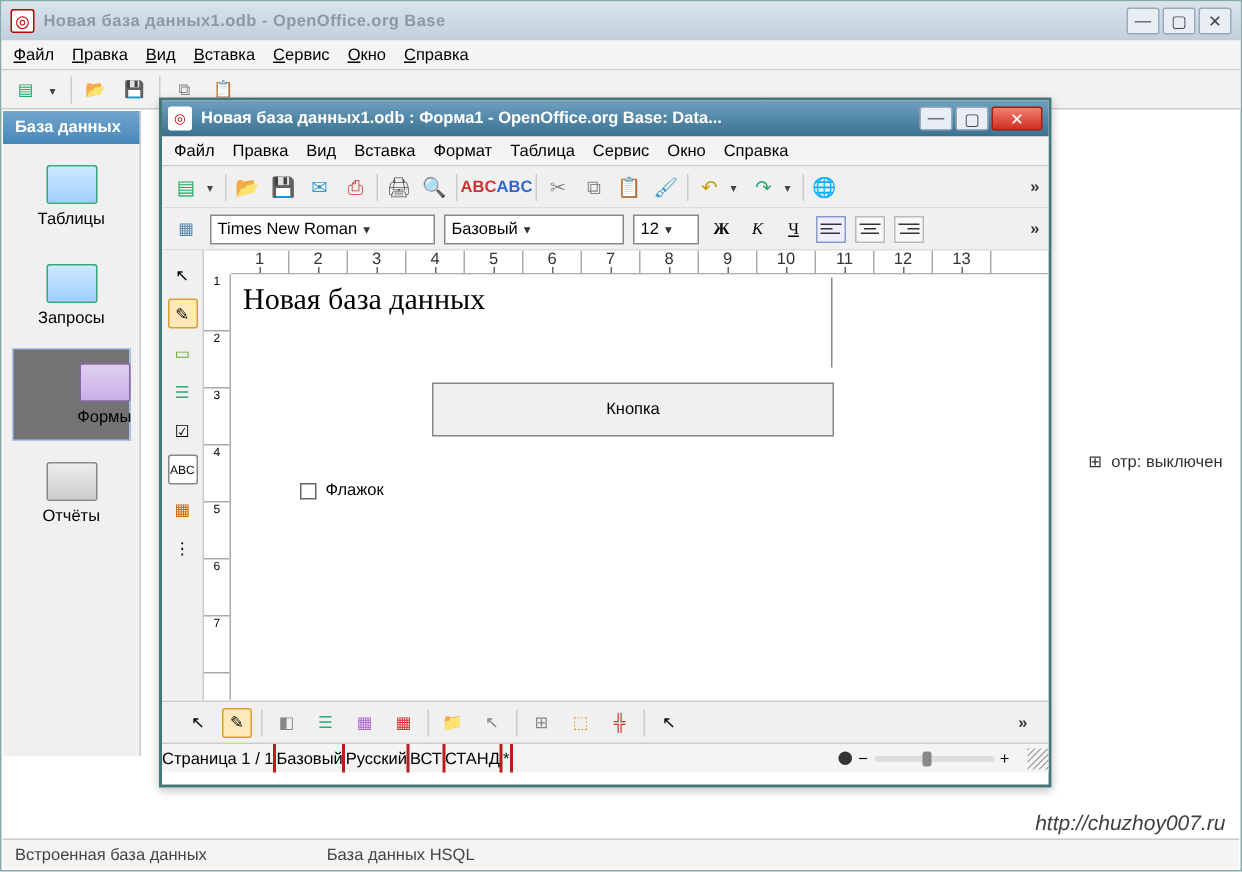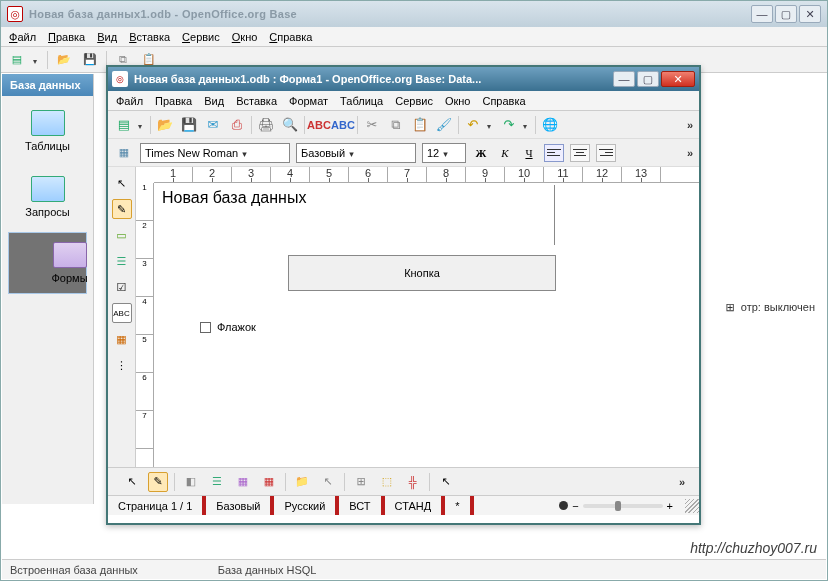--- a/index.html
+++ b/index.html
@@ -60,29 +60,29 @@
 .left-tools { width: 28px; background: #f0f0f0; border-right: 1px solid #ccc; display: flex; flex-direction: column; align-items: center; gap: 6px; padding: 6px 0; }
 .tool { width: 20px; height: 20px; border: 1px solid transparent; display: inline-flex; align-items: center; justify-content: center; border-radius: 2px; }
 .tool.sel { background: #ffe9b8; border-color: #d8a030; }
 .canvas-wrap { flex: 1; position: relative; overflow: hidden; }
 .hruler { position: absolute; top: 0; left: 18px; right: 0; height: 16px; background: #fff; border-bottom: 1px solid #aaa; font-size: 8px; color: #333; display: flex; }
 .vruler { position: absolute; top: 16px; left: 0; width: 18px; bottom: 0; background: #fff; border-right: 1px solid #aaa; }
 .hruler .tick { width: 39px; text-align: center; border-right: 1px solid #aaa; position: relative; }
 .hruler .tick::before { content: ""; position: absolute; left: 50%; bottom: 0; width: 1px; height: 4px; background: #666; }
 .vruler .tick { height: 38px; border-bottom: 1px solid #aaa; font-size: 8px; text-align: center; }
 .canvas { position: absolute; top: 16px; left: 18px; right: 0; bottom: 0; background: #fff; }
-.doc-title { position: absolute; top: 6px; left: 8px; font-family: Liberation Sans, sans-serif; font-size: 16px; }
+.doc-title { position: absolute; top: 6px; left: 8px; font-family: Liberation Serif, serif; font-size: 20px; }
 .guide-v { position: absolute; top: 2px; left: 400px; width: 1px; height: 60px; background: #888; }
 .form-btn { position: absolute; top: 72px; left: 134px; width: 268px; height: 36px; border: 1px solid #888; background: #f0f0f0; display: flex; align-items: center; justify-content: center; font-size: 12px; }
 .form-chk { position: absolute; top: 138px; left: 46px; display: flex; align-items: center; gap: 6px; font-size: 12px; }
 .form-chk .box { width: 11px; height: 11px; border: 1px solid #666; }
 
 .bottom-tb { height: 28px; display: flex; align-items: center; gap: 6px; padding: 0 14px; background: #f0f0f0; border-top: 1px solid #ccc; }
 .inner-status { height: 20px; display: flex; align-items: center; border-top: 1px solid #ccc; background: #f4f4f4; }
-.inner-status .cell { padding: 0 10px; border-right: 4px solid #b91c1c; height: 100%; display: flex; align-items: center; }
+.inner-status .cell { padding: 0 0; border-right: 2px solid #b91c1c; height: 100%; display: flex; align-items: center; }
 .inner-status .zoom { margin-left: auto; display: flex; align-items: center; gap: 4px; padding: 0 8px; }
 .zoom .dot { width: 9px; height: 9px; border-radius: 50%; background: #333; }
 .zoom .slider { width: 80px; height: 4px; background: #ddd; border-radius: 2px; position: relative; }
 .zoom .slider::after { content: ""; position: absolute; left: 40%; top: -3px; width: 6px; height: 10px; background: #888; border-radius: 2px; }
 .grip { width: 14px; height: 14px; background: repeating-linear-gradient(135deg,#aaa,#aaa 1px,transparent 1px,transparent 3px); margin-left: 4px; }
 </style>
 </head>
 <body>
 
 <div class="outer-win">
@@ -121,20 +121,24 @@
       <div class="side-ico"></div>
       <span>Таблицы</span>
     </div>
     <div class="side-item">
       <div class="side-ico"></div>
       <span>Запросы</span>
     </div>
     <div class="side-item sel">
       <div class="side-ico purple"></div>
       <span>Формы</span>
+    </div>
+    <div class="side-item">
+      <div class="side-ico" style="border-color:#888;background:linear-gradient(#eee,#ccc)"></div>
+      <span>Отчёты</span>
     </div>
   </div>
 
   <div class="right-lbl">⊞ &nbsp;<span>отр: выключен</span></div>
 
   <div class="watermark">http://chuzhoy007.ru</div>
 
   <div class="status">
     <span class="cell">Встроенная база данных</span>
     <span class="cell">База данных HSQL</span>

